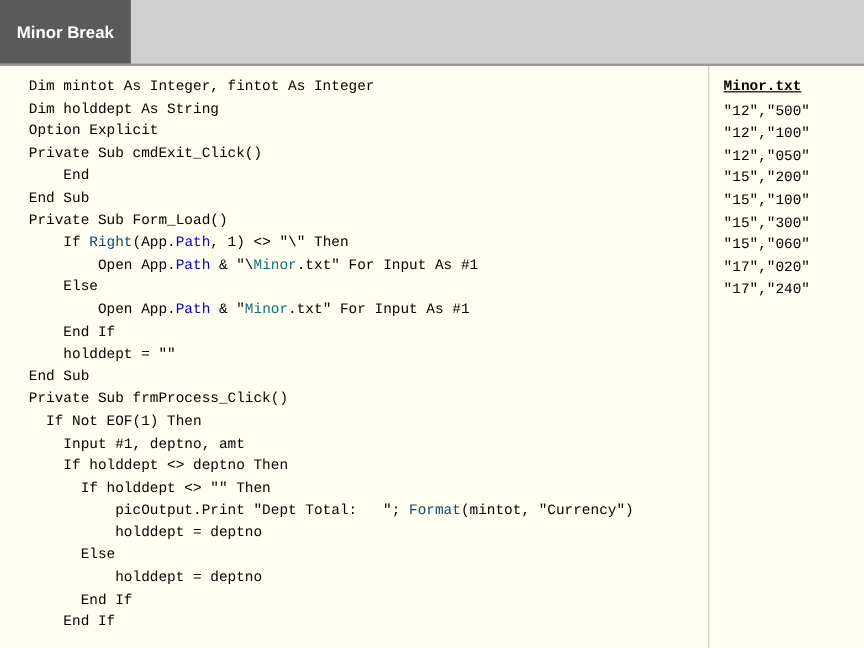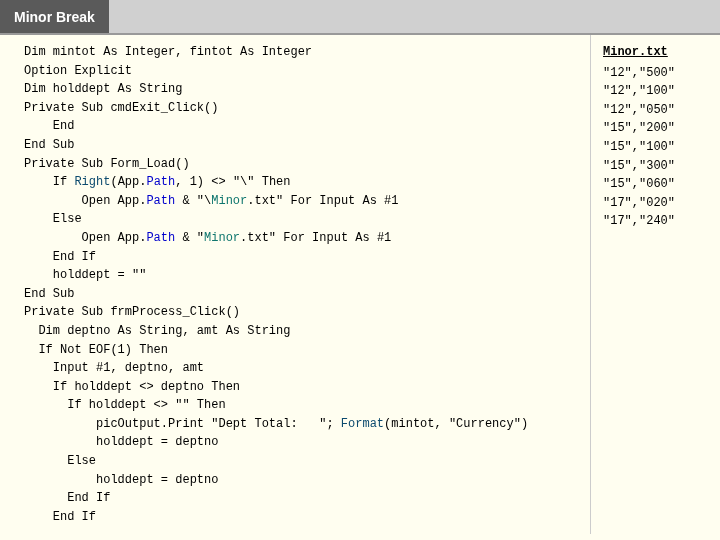--- a/index.html
+++ b/index.html
@@ -7,21 +7,21 @@
       width: 720px;
       height: 540px;
       background: #fffef0;
       font-family: 'Courier New', Courier, monospace;
       font-size: 12px;
       overflow: hidden;
     }
     #header {
       display: flex;
       align-items: center;
-      height: 35px;
+      height: 55px;
       background: #d0d0d0;
       border-bottom: 2px solid #999;
     }
     #title-badge {
       background: #5a5a5a;
       color: #fff;
       font-family: Arial, sans-serif;
       font-size: 14px;
       font-weight: bold;
       padding: 6px 14px;
@@ -71,35 +71,34 @@
 <body>
 
 <div id="header">
   <div id="title-badge">Minor Break</div>
 </div>
 
 <div id="main-content">
   <div id="code-panel">
 
     <div class="code-line"><span class="normal">Dim mintot As Integer, fintot As Integer</span></div>
+    <div class="code-line"><span class="normal">Dim holddept As String</span></div>
     <div class="code-line"><span class="normal">Option Explicit</span></div>
-    <div class="code-line"><span class="normal">Dim holddept As String</span></div>
     <div class="code-line"><span class="normal">Private Sub cmdExit_Click()</span></div>
     <div class="code-line"><span class="normal">    End</span></div>
     <div class="code-line"><span class="normal">End Sub</span></div>
     <div class="code-line"><span class="normal">Private Sub Form_Load()</span></div>
     <div class="code-line"><span class="normal">    If </span><span class="highlight-right">Right</span><span class="normal">(App.</span><span class="highlight-path">Path</span><span class="normal">, 1) &lt;&gt; "\" Then</span></div>
     <div class="code-line"><span class="normal">        Open App.</span><span class="highlight-path">Path</span><span class="normal"> &amp; "\</span><span class="highlight-minor">Minor</span><span class="normal">.txt" For Input As #1</span></div>
     <div class="code-line"><span class="normal">    Else</span></div>
     <div class="code-line"><span class="normal">        Open App.</span><span class="highlight-path">Path</span><span class="normal"> &amp; "</span><span class="highlight-minor">Minor</span><span class="normal">.txt" For Input As #1</span></div>
     <div class="code-line"><span class="normal">    End If</span></div>
     <div class="code-line"><span class="normal">    holddept = ""</span></div>
     <div class="code-line"><span class="normal">End Sub</span></div>
     <div class="code-line"><span class="normal">Private Sub frmProcess_Click()</span></div>
-    <div class="code-line"><span class="normal">  Dim deptno As String, amt As String</span></div>
     <div class="code-line"><span class="normal">  If Not EOF(1) Then</span></div>
     <div class="code-line"><span class="normal">    Input #1, deptno, amt</span></div>
     <div class="code-line"><span class="normal">    If holddept &lt;&gt; deptno Then</span></div>
     <div class="code-line"><span class="normal">      If holddept &lt;&gt; "" Then</span></div>
     <div class="code-line"><span class="normal">          picOutput.Print "Dept Total:   "; </span><span class="highlight-right">Format</span><span class="normal">(mintot, "Currency")</span></div>
     <div class="code-line"><span class="normal">          holddept = deptno</span></div>
     <div class="code-line"><span class="normal">      Else</span></div>
     <div class="code-line"><span class="normal">          holddept = deptno</span></div>
     <div class="code-line"><span class="normal">      End If</span></div>
     <div class="code-line"><span class="normal">    End If</span></div>

